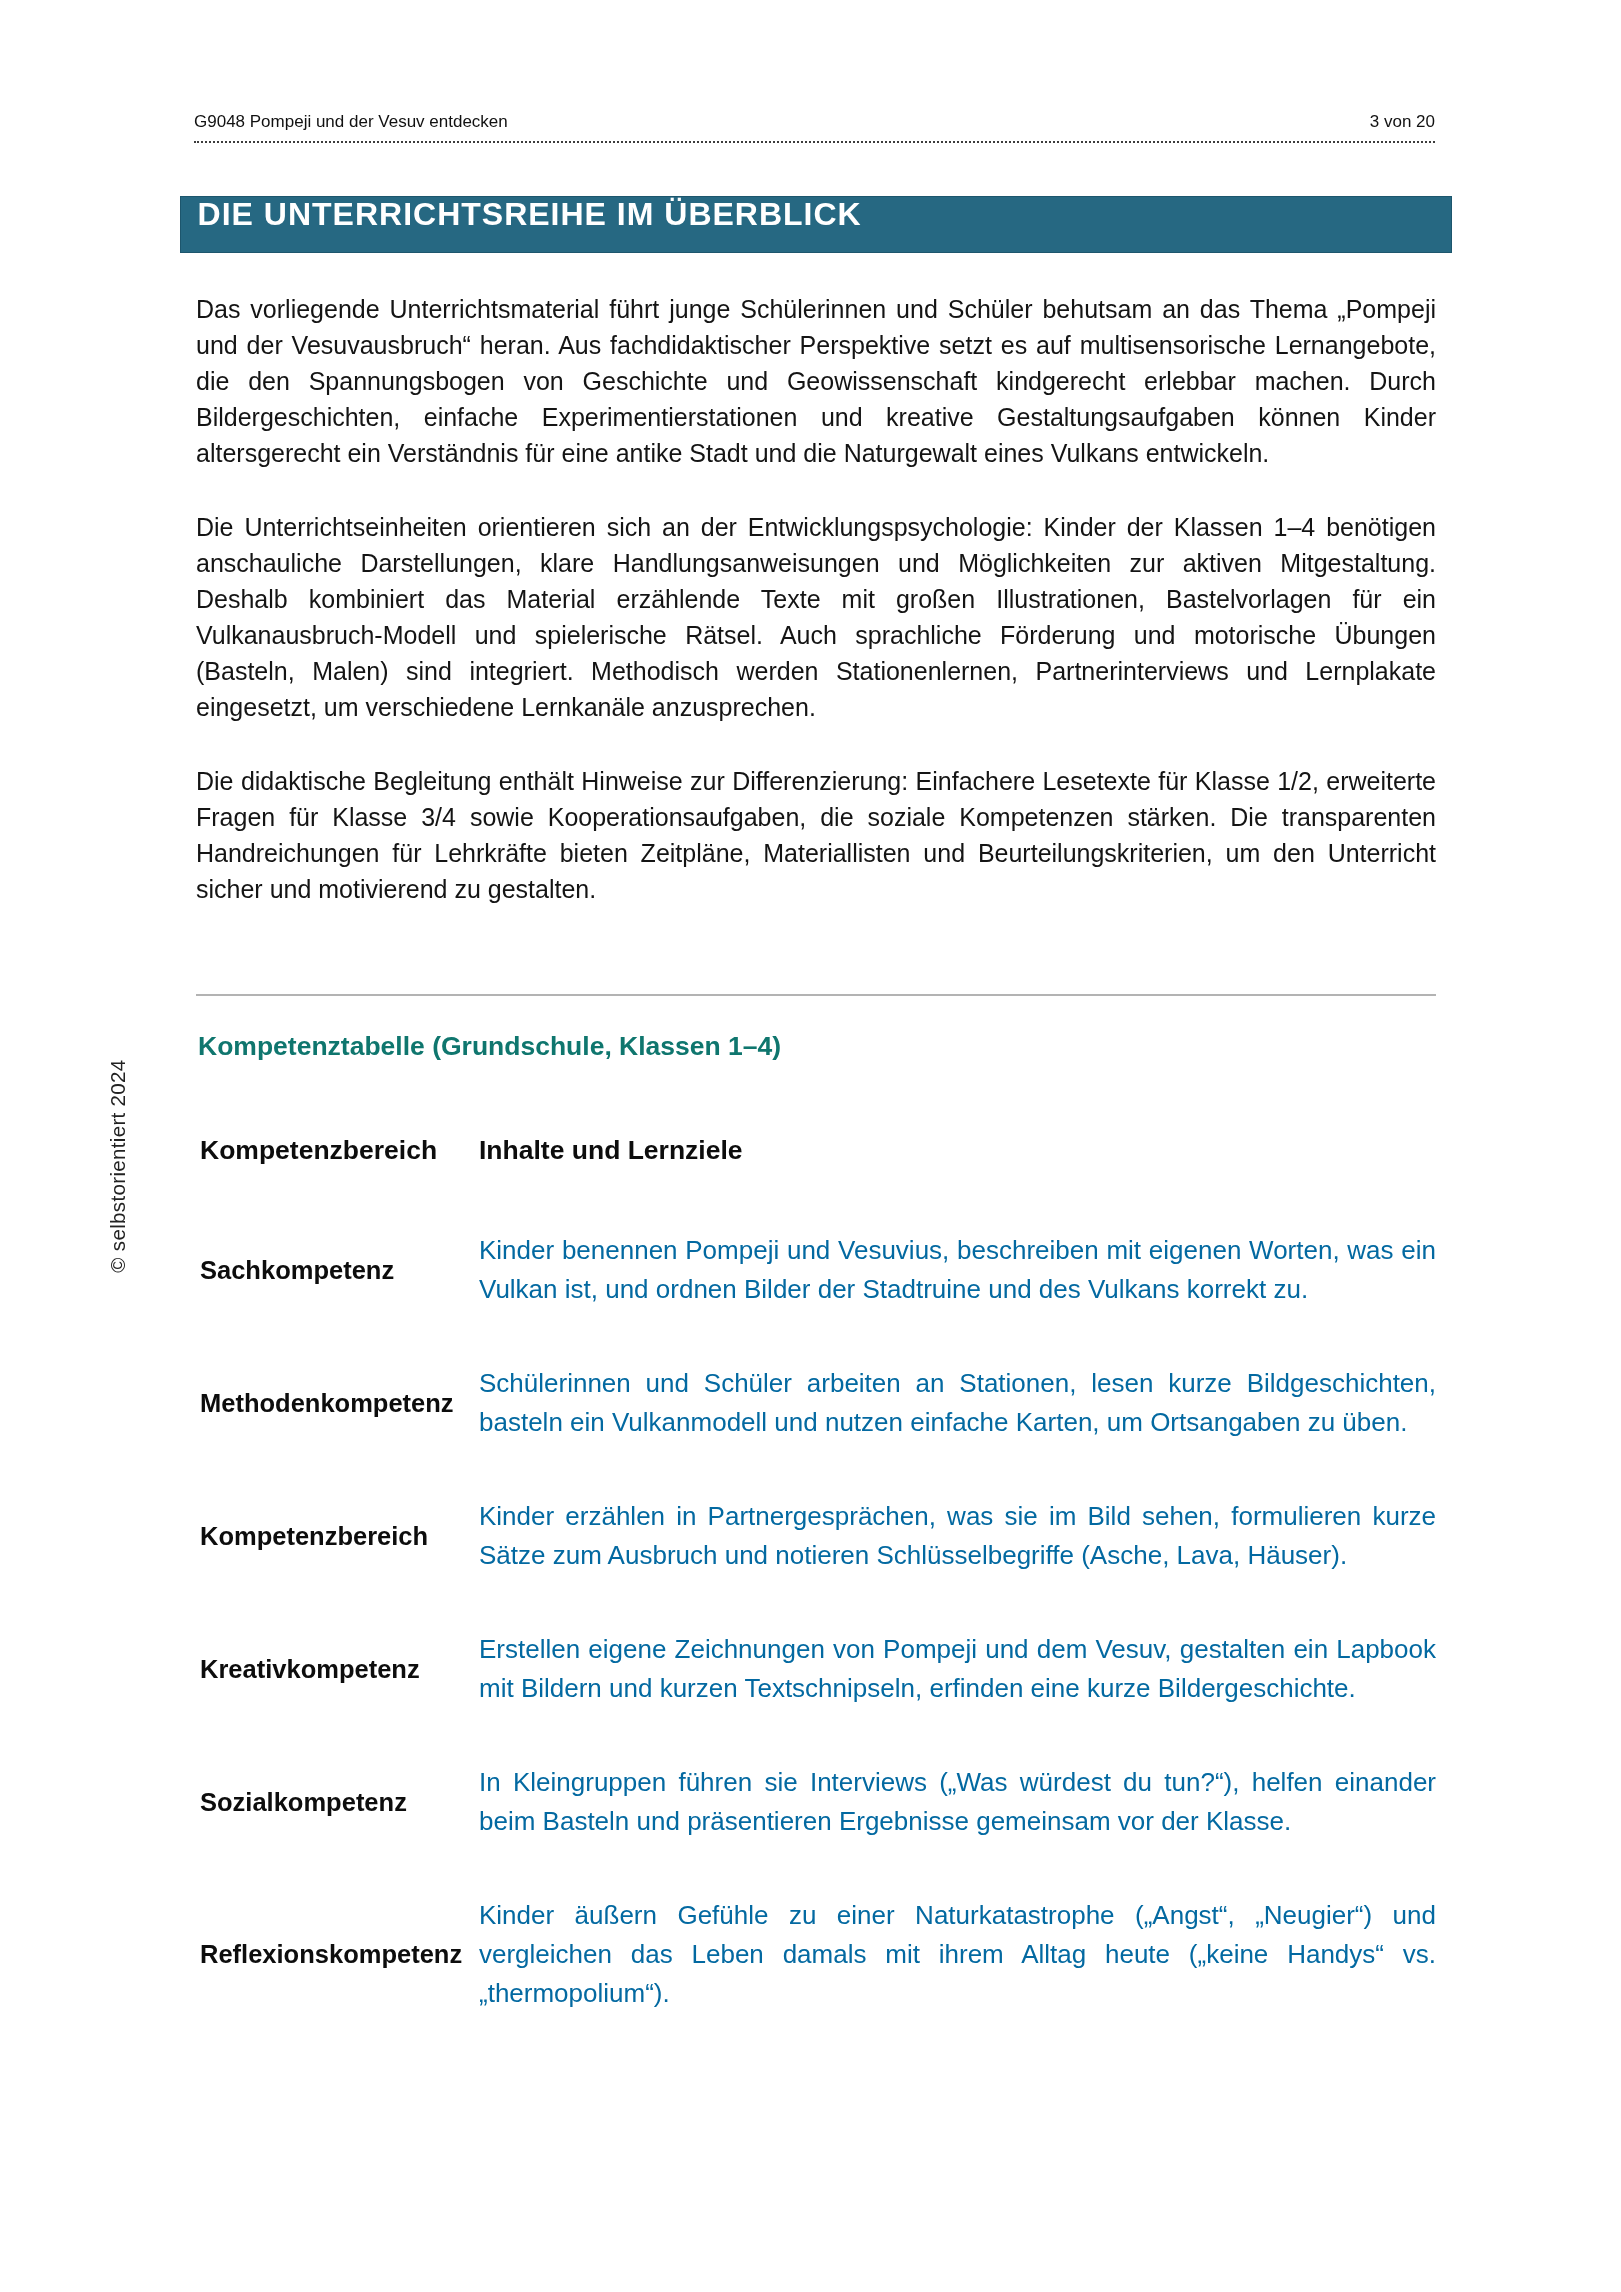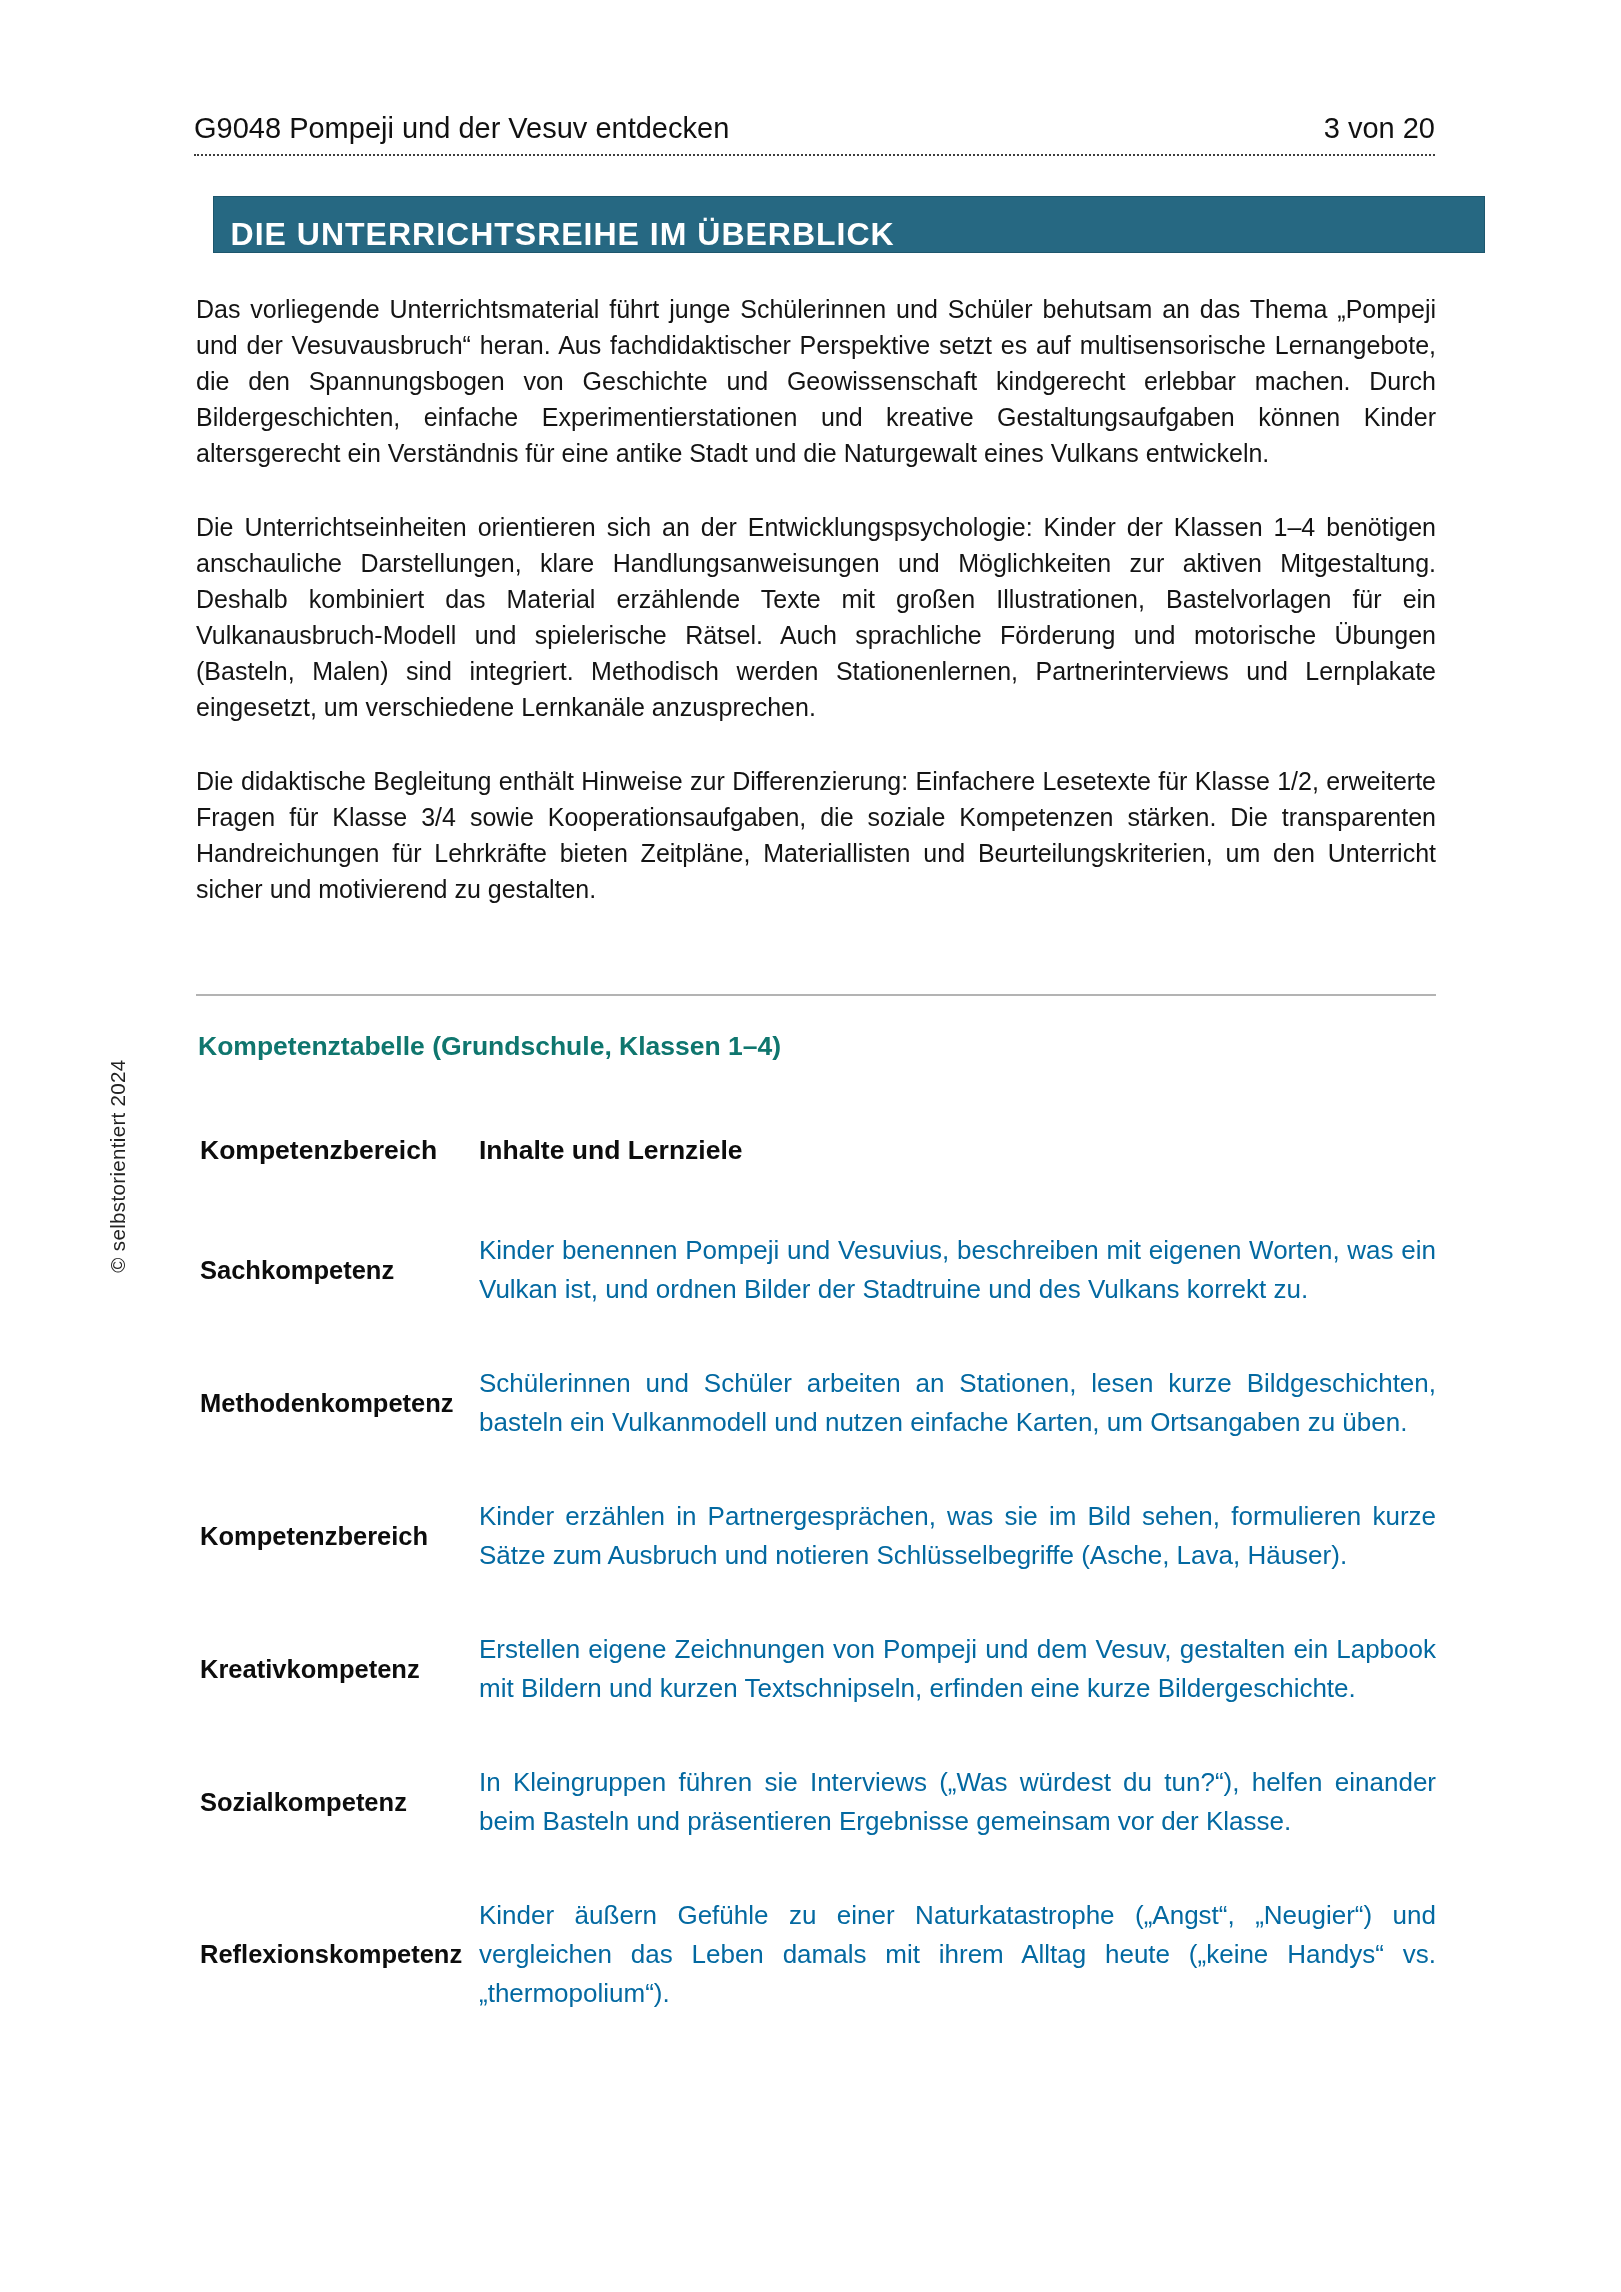--- a/index.html
+++ b/index.html
@@ -25,38 +25,37 @@
   .header {
     position: absolute;
     left: 194px;
     top: 112px;
     width: 1241px;
     display: flex;
     justify-content: space-between;
     align-items: flex-end;
     padding-bottom: 8.8px;
     border-bottom: 2px dotted #3c3c3c;
-    font-size: 29px;
+    font-size: 17px;
     color: #111;
   }
 
   
   .banner {
     position: absolute;
     left: 180px;
     top: 196px;
     width: 1272px;
     height: 57px;
     background: #266882;
     box-shadow: inset 0 0 0 1px #1d566d;
     display: flex;
-    align-items: flex-end;
+    align-items: flex-start;
     padding-left: 17.6px;
     box-sizing: border-box;
-    margin-left: 33px;
   }
   .banner-title {
     color: #ffffff;
     font-size: 32px;
     font-weight: 700;
     letter-spacing: 1px;
     font-stretch: condensed;
     white-space: nowrap;
   }
 

